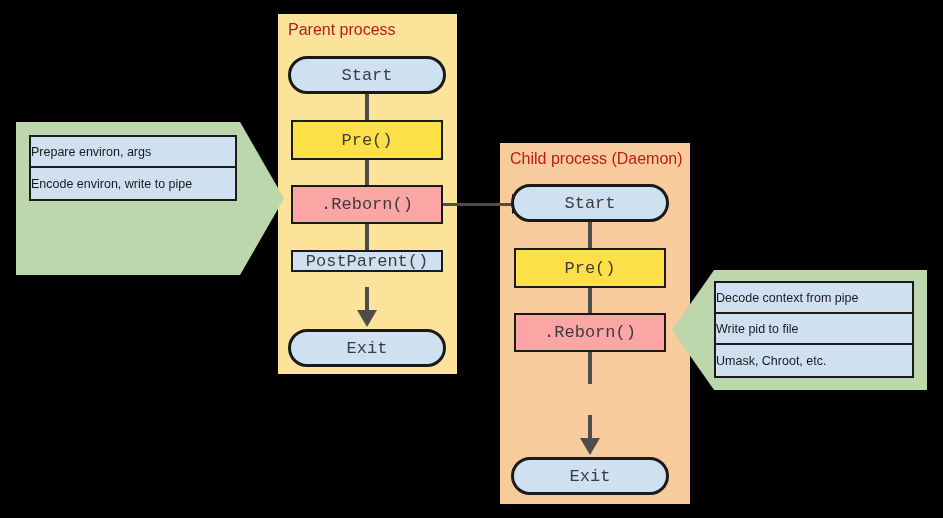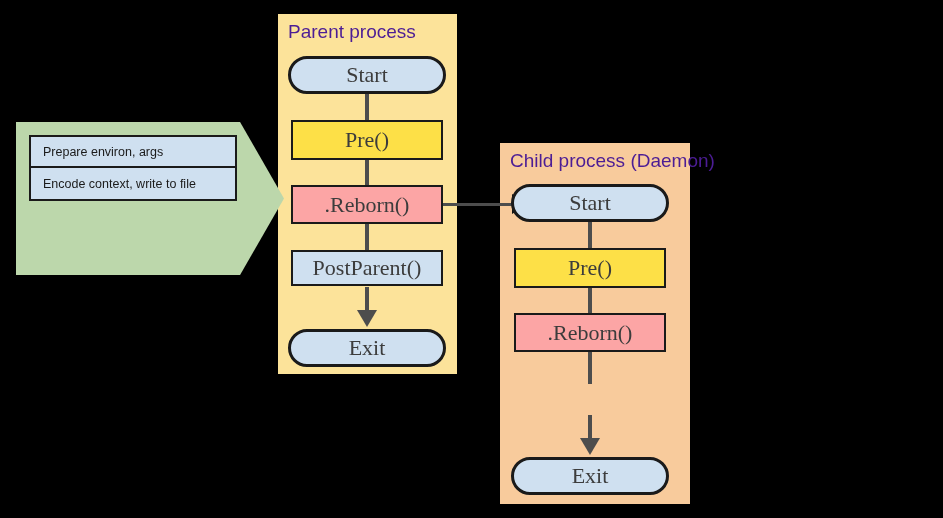--- a/index.html
+++ b/index.html
@@ -18,22 +18,22 @@
 
   
   .panel {
     position: absolute;
     box-sizing: border-box;
   }
   .panel-title {
     position: absolute;
     left: 10px;
     top: 7px;
-    font-size: 19px;
-    color: #4c1d95;
+    font-size: 16px;
+    color: #b91c1c;
     white-space: nowrap;
     text-align: center;
   }
   #panel-parent {
     left: 278px;
     top: 14px;
     width: 179px;
     height: 360px;
     background: #fce39a;
   }
@@ -46,22 +46,22 @@
   }
 
   
   .node {
     position: absolute;
     box-sizing: border-box;
     border: 2px solid #1a1a1a;
     display: flex;
     align-items: center;
     justify-content: center;
-    font-family: Liberation Serif, serif;
-    font-size: 22px;
+    font-family: Liberation Mono, monospace;
+    font-size: 17px;
     color: #3c3c3c;
     letter-spacing: 0px;
     z-index: 3;
   }
   .node.terminal {
     border-radius: 23px;
     border-width: 3px;
   }
   .fill-blue  { background: #cfe0f0; }
   .fill-red   { background: #fde047; }
@@ -133,21 +133,21 @@
   #callout-right .callout-list {
     left: 42px;
     top: 11px;
     width: 200px;
   }
   .callout-row {
     box-sizing: border-box;
     height: 31px;
     display: flex;
     align-items: center;
-    padding-left: 12px;
+    padding-left: 0;
     font-size: 12.5px;
     color: #1a1a1a;
     white-space: nowrap;
     border-bottom: 2px solid #1a1a1a;
   }
   .callout-row:last-child { border-bottom: none; }
 </style>
 </head>
 <body>
 
@@ -159,21 +159,21 @@
 
   <div class="vline" style="left:365px; top:92px;  height:36px;"></div>
   <div class="vline" style="left:365px; top:158px; height:32px;"></div>
   <div class="vline" style="left:365px; top:222px; height:34px;"></div>
   <div class="vline" style="left:365px; top:287px; height:29px;"></div>
   <div class="arrow-down" style="left:357px; top:310px;"></div>
 
   <div class="node terminal fill-blue" style="left:288px; top:56px;  width:158px; height:38px;">Start</div>
   <div class="node fill-red" style="left:291px; top:120px; width:152px; height:40px;">Pre()</div>
   <div class="node fill-green" style="left:291px; top:185px; width:152px; height:39px;">.Reborn()</div>
-  <div class="node fill-blue" style="left:291px; top:250px; width:152px; height:36px;">PostParent()</div>
+  <div class="node fill-blue" style="left:291px; top:250px; width:152px; height:22px;">PostParent()</div>
   <div class="node terminal fill-blue" style="left:288px; top:329px; width:158px; height:38px;">Exit</div>
 
   <div class="panel" id="panel-child">
     <div class="panel-title">Child process (Daemon)</div>
   </div>
 
   <div class="vline" style="left:588px; top:220px; height:36px;"></div>
   <div class="vline" style="left:588px; top:286px; height:32px;"></div>
   <div class="vline" style="left:588px; top:350px; height:34px;"></div>
   <div class="vline" style="left:588px; top:415px; height:29px;"></div>
@@ -183,18 +183,25 @@
   <div class="arrow-right" style="left:512px; top:194px;"></div>
 
   <div class="node terminal fill-blue" style="left:511px; top:184px; width:158px; height:38px;">Start</div>
   <div class="node fill-red" style="left:514px; top:248px; width:152px; height:40px;">Pre()</div>
   <div class="node fill-green" style="left:514px; top:313px; width:152px; height:39px;">.Reborn()</div>
   <div class="node terminal fill-blue" style="left:511px; top:457px; width:158px; height:38px;">Exit</div>
 
   <div class="callout" id="callout-left">
     <div class="callout-list">
       <div class="callout-row">Prepare environ, args</div>
-      <div class="callout-row">Encode context, write to file</div>
+      <div class="callout-row">Encode environ, write to pipe</div>
     </div>
   </div>
 
+  <div class="callout" id="callout-right">
+    <div class="callout-list">
+      <div class="callout-row">Decode context from pipe</div>
+      <div class="callout-row">Write pid to file</div>
+      <div class="callout-row">Umask, Chroot, etc.</div>
+    </div>
+  </div>
 
 </div>
 
 </body></html>

